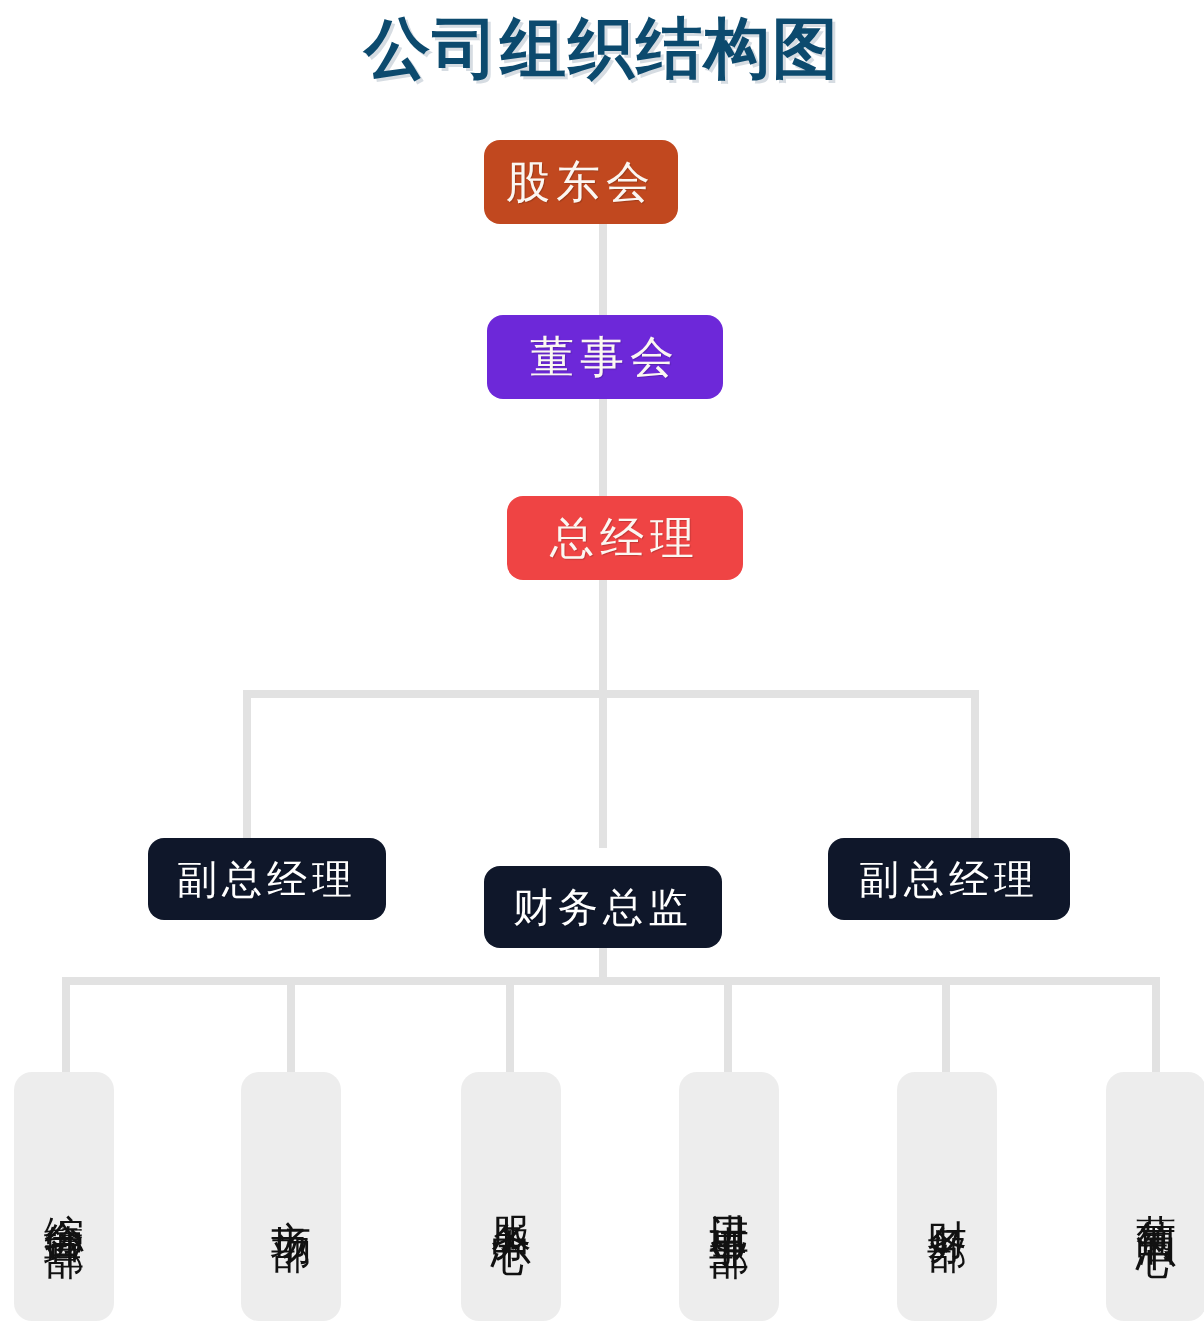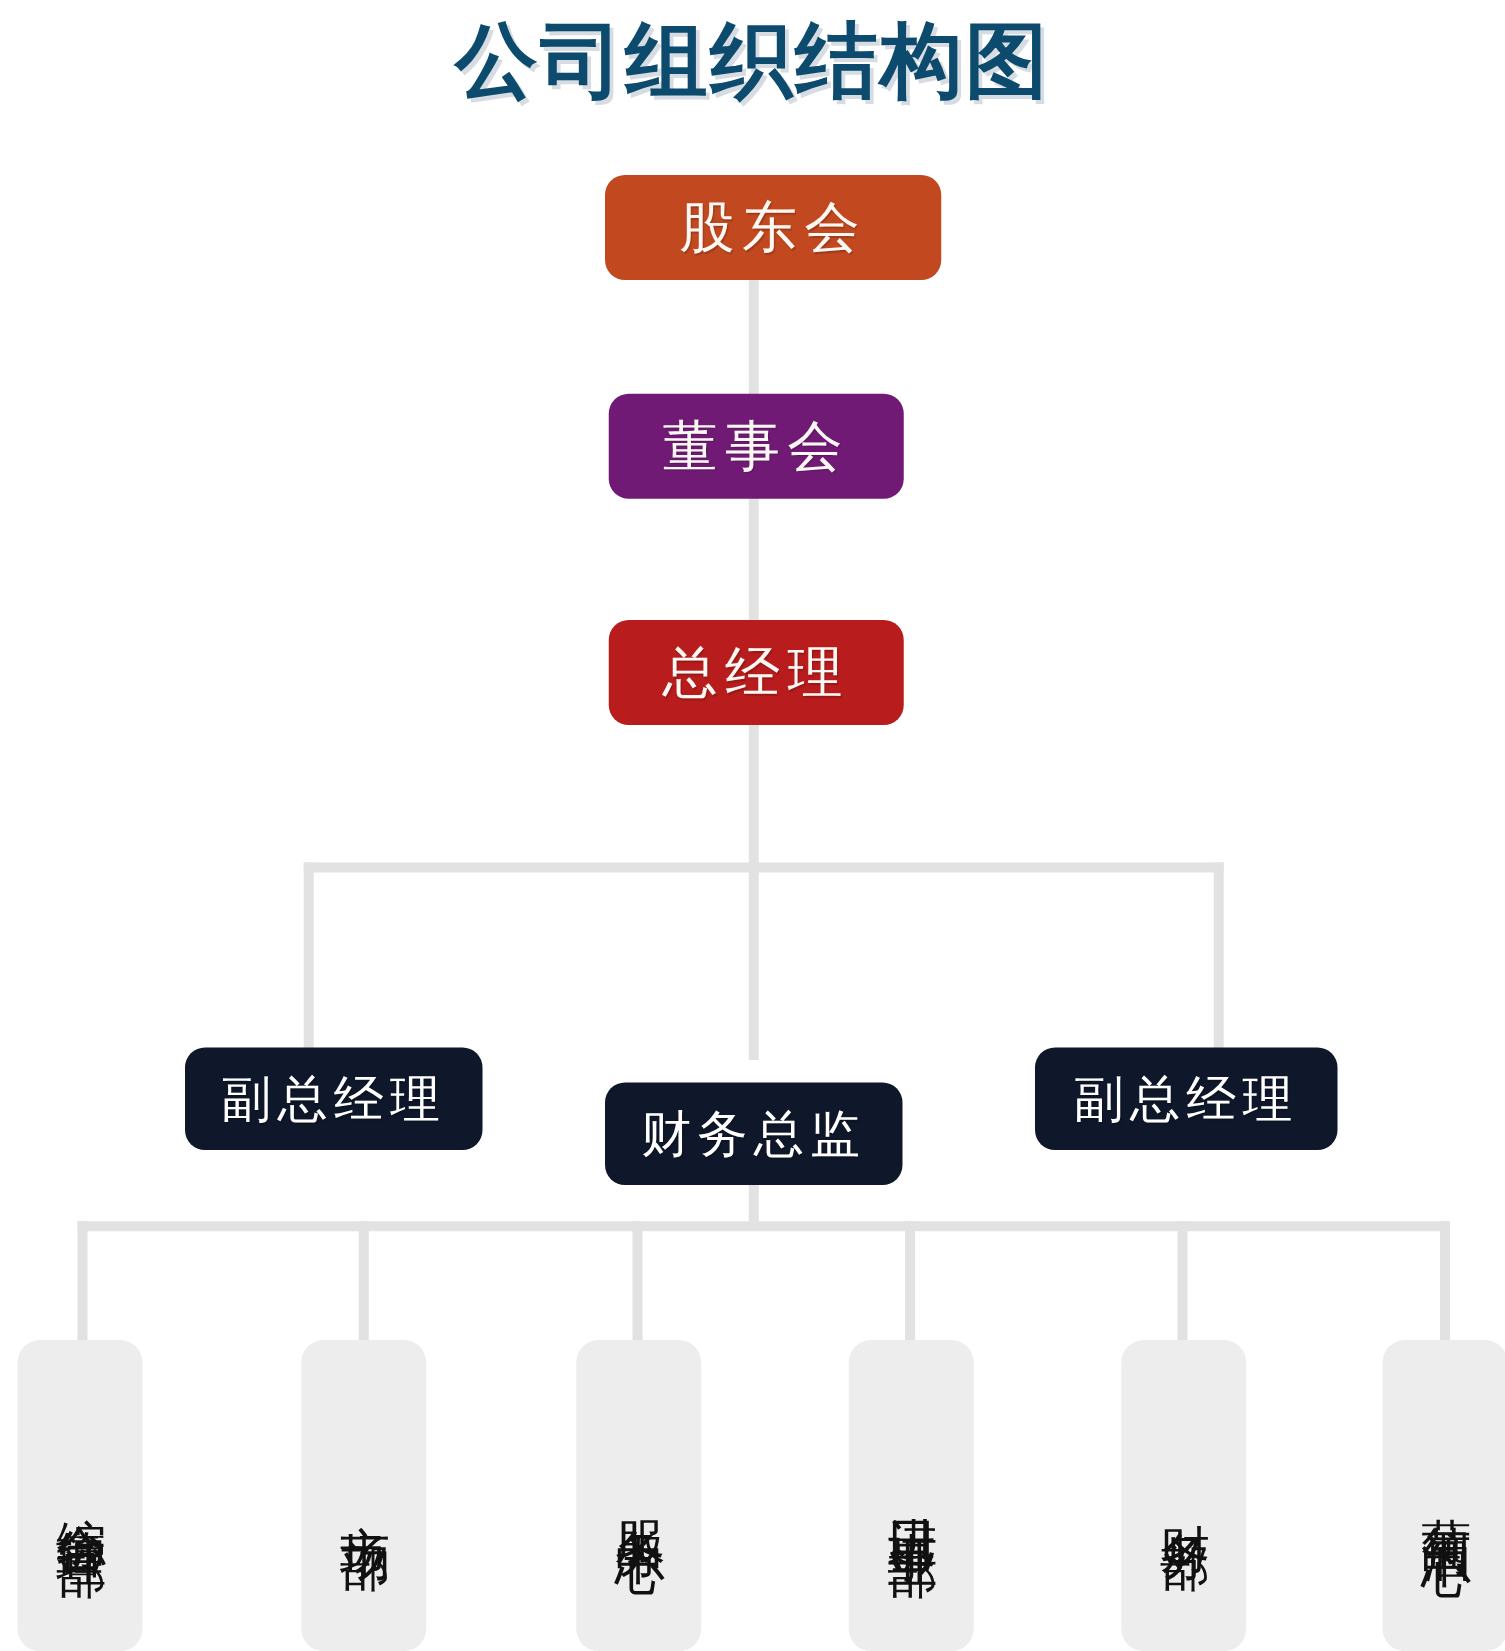--- a/index.html
+++ b/index.html
@@ -56,22 +56,22 @@
 
   
   .node.exec {
     border-radius: 16px;
     font-size: 44px;
     letter-spacing: 6px;
     color: #FBF7F2;
     text-shadow: 1px 1px 1px rgba(0,0,0,0.18);
   }
   .node.shareholders { background: #C1481F; }
-  .node.board        { background: #701a75; }
-  .node.gm           { background: #b91c1c; }
+  .node.board        { background: #6d28d9; }
+  .node.gm           { background: #ef4444; margin-left: 20px; }
 
   
   .node.vp {
     background: #0f172a;
     border-radius: 16px;
     font-size: 40px;
     letter-spacing: 5px;
     color: #FFFFFF;
     text-shadow: 1px 1px 1px rgba(0,0,0,0.16);
   }
@@ -114,21 +114,21 @@
 
   <div class="conn" style="left:62px; top:977px; width:1098px; height:8px;"></div>
 
   <div class="conn" style="left:62px;   top:977px; width:8px; height:98px;"></div>
   <div class="conn" style="left:287px;  top:977px; width:8px; height:98px;"></div>
   <div class="conn" style="left:506px;  top:977px; width:8px; height:98px;"></div>
   <div class="conn" style="left:724px;  top:977px; width:8px; height:98px;"></div>
   <div class="conn" style="left:942px;  top:977px; width:8px; height:98px;"></div>
   <div class="conn" style="left:1152px; top:977px; width:8px; height:98px;"></div>
 
-  <div class="node exec shareholders" style="left:484px; top:140px; width:269px; height:84px;">
+  <div class="node exec shareholders" style="left:484px; top:140px; width:194px; height:84px;">
     <span class="node-label">股东会</span>
   </div>
 
   <div class="node exec board" style="left:487px; top:315px; width:236px; height:84px;">
     <span class="node-label">董事会</span>
   </div>
 
   <div class="node exec gm" style="left:487px; top:496px; width:236px; height:84px;">
     <span class="node-label">总经理</span>
   </div>

